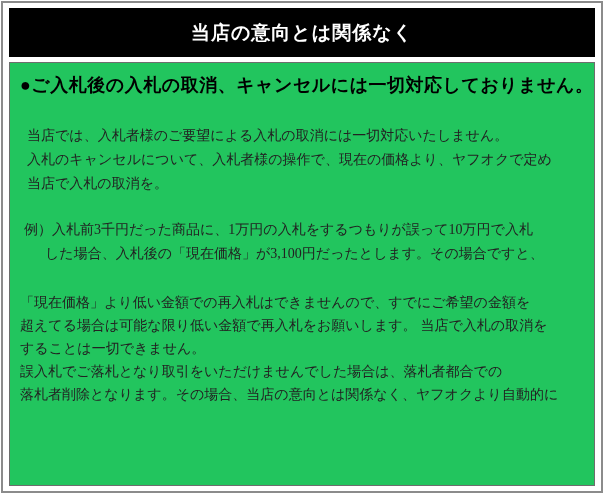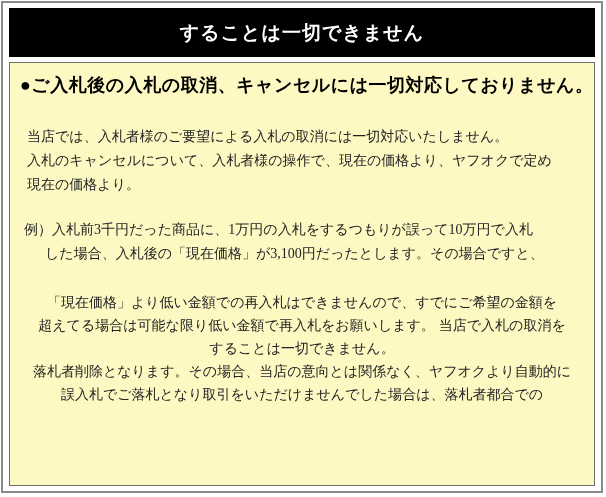--- a/index.html
+++ b/index.html
@@ -32,72 +32,72 @@
   }
   .title-text {
     color: #ffffff;
     font-size: 19px;
     font-weight: bold;
     letter-spacing: 1px;
   }
   .panel {
     box-sizing: border-box;
     height: 424px;
-    background: #fef9c3;
+    background: #22c55e;
     border: 1px solid #6e6e6e;
     padding: 9px 10px 0 10px;
     overflow: hidden;
   }
   .headline {
     font-size: 18px;
     font-weight: bold;
     color: #000000;
     line-height: 26px;
     letter-spacing: 0.5px;
     margin: 0 0 26px 0;
     white-space: nowrap;
   }
   .para { color: #222222; font-size: 14px; }
   .line { white-space: pre; }
-  .p1 { margin: 0 0 22px 0; }
+  .p1 { margin: 0 0 22px 0; font-family: Liberation Serif, serif; }
   .p1 .line { line-height: 24px; padding-left: 7px; }
   .p2 { margin: 0 0 25px 0; }
   .p2 .line { line-height: 24px; padding-left: 25px; font-family: Liberation Serif, serif; }
   .p2 .line.first { padding-left: 4px; }
   .p3 { margin: 0; }
-  .p3 .line { line-height: 23px; padding-left: 0; text-align: center; }
+  .p3 .line { line-height: 23px; padding-left: 0; }
 </style>
 </head>
 <body>
 
 <div class="page">
   <div class="frame">
 
     <div class="title-bar">
-      <span class="title-text">することは一切できません</span>
+      <span class="title-text">当店の意向とは関係なく</span>
     </div>
 
     <div class="panel">
 
       <div class="headline">●ご入札後の入札の取消、キャンセルには一切対応しておりません。</div>
 
       <div class="para p1">
         <div class="line">当店では、入札者様のご要望による入札の取消には一切対応いたしません。</div>
         <div class="line">入札のキャンセルについて、入札者様の操作で、現在の価格より、ヤフオクで定め</div>
-        <div class="line">現在の価格より。</div>
+        <div class="line">当店で入札の取消を。</div>
       </div>
 
       <div class="para p2">
         <div class="line first">例）入札前3千円だった商品に、1万円の入札をするつもりが誤って10万円で入札</div>
         <div class="line">した場合、入札後の「現在価格」が3,100円だったとします。その場合ですと、</div>
       </div>
 
       <div class="para p3">
         <div class="line">「現在価格」より低い金額での再入札はできませんので、すでにご希望の金額を</div>
         <div class="line">超えてる場合は可能な限り低い金額で再入札をお願いします。 当店で入札の取消を</div>
         <div class="line">することは一切できません。</div>
+        <div class="line">誤入札でご落札となり取引をいただけませんでした場合は、落札者都合での</div>
         <div class="line">落札者削除となります。その場合、当店の意向とは関係なく、ヤフオクより自動的に</div>
-        <div class="line">誤入札でご落札となり取引をいただけませんでした場合は、落札者都合での</div>
       </div>
 
     </div>
   </div>
 </div>
 
 </body></html>

